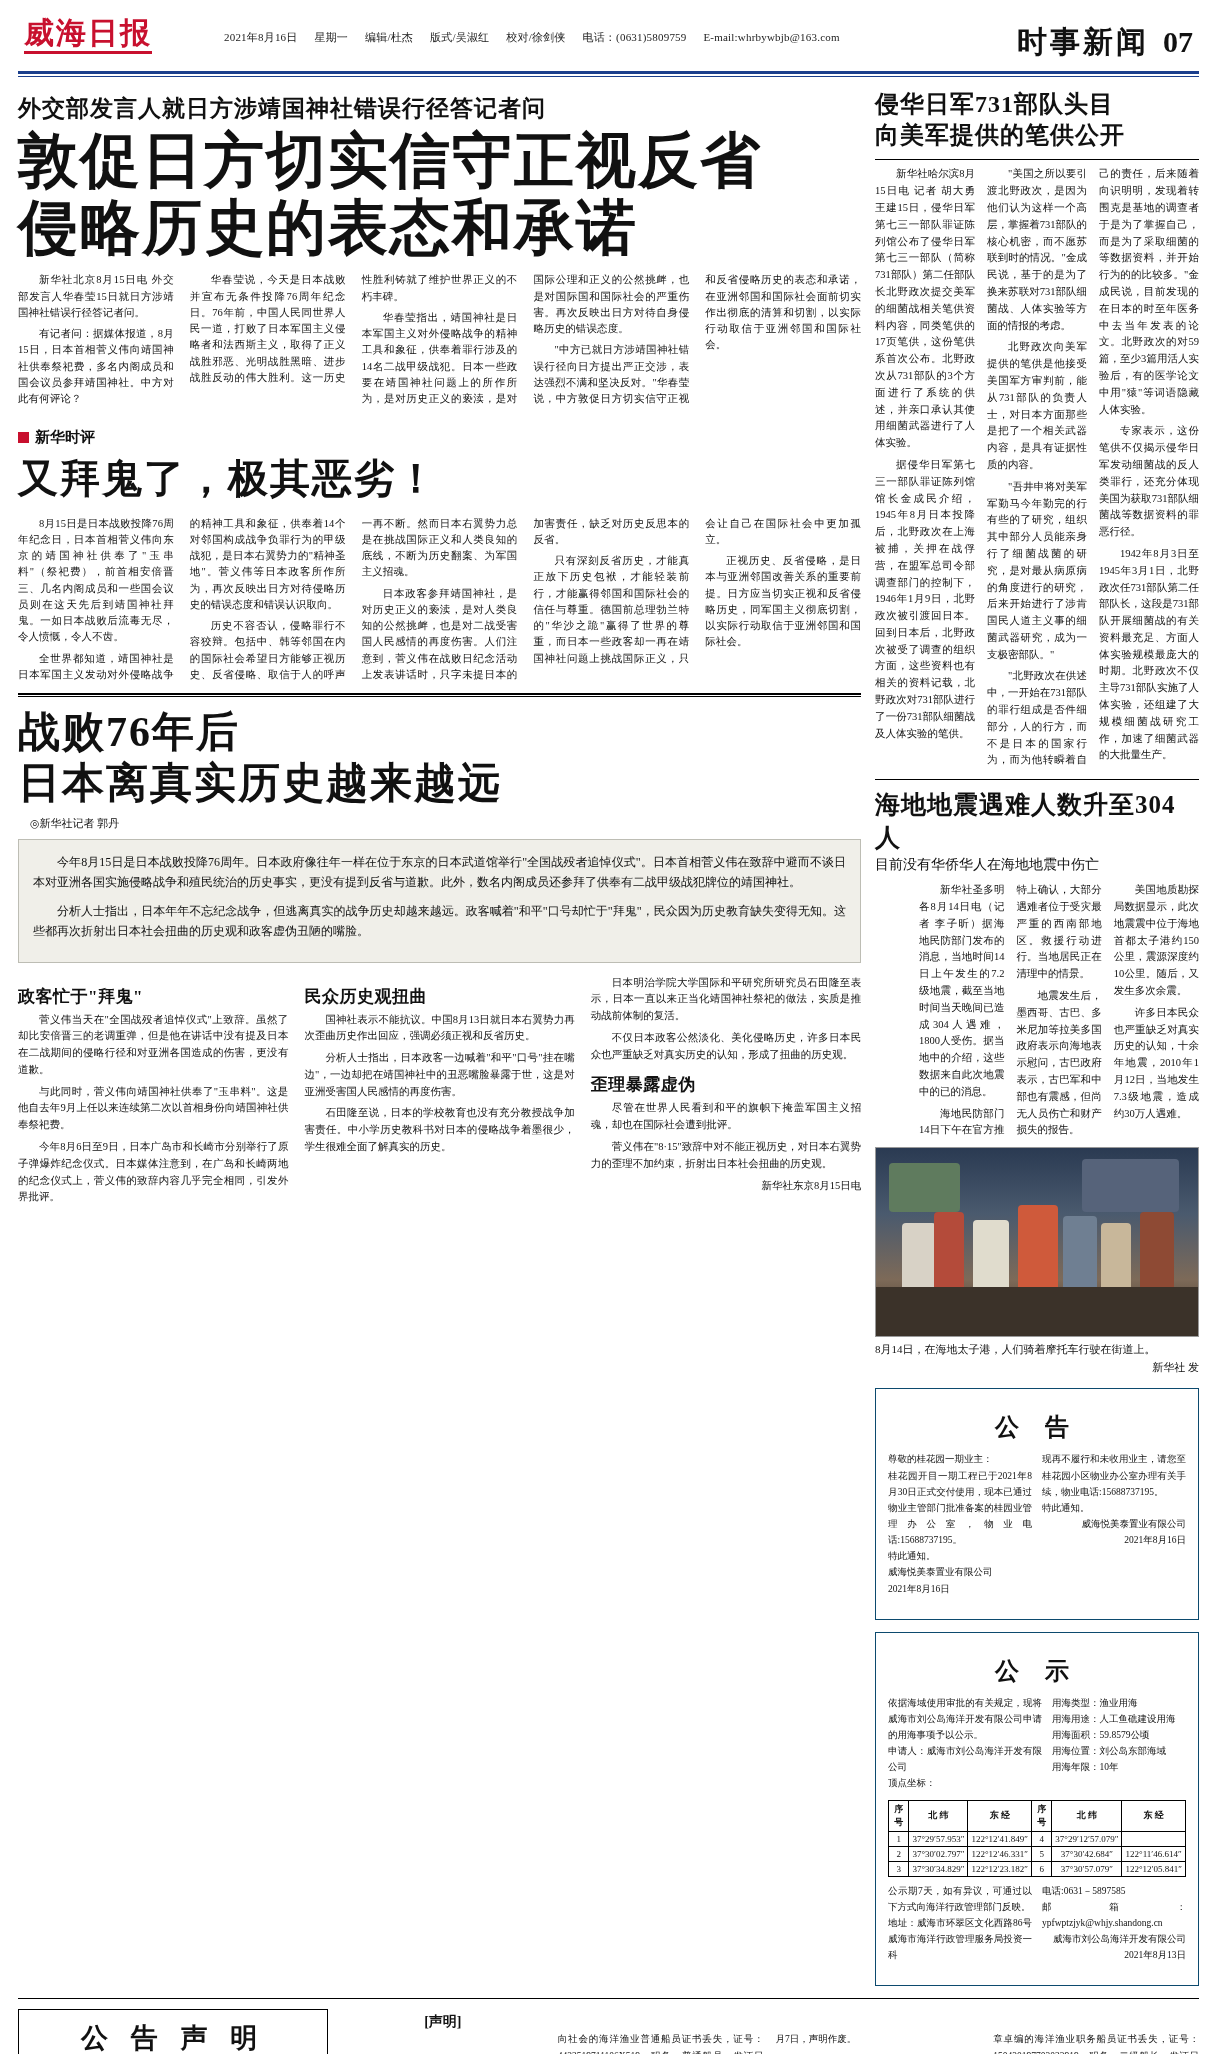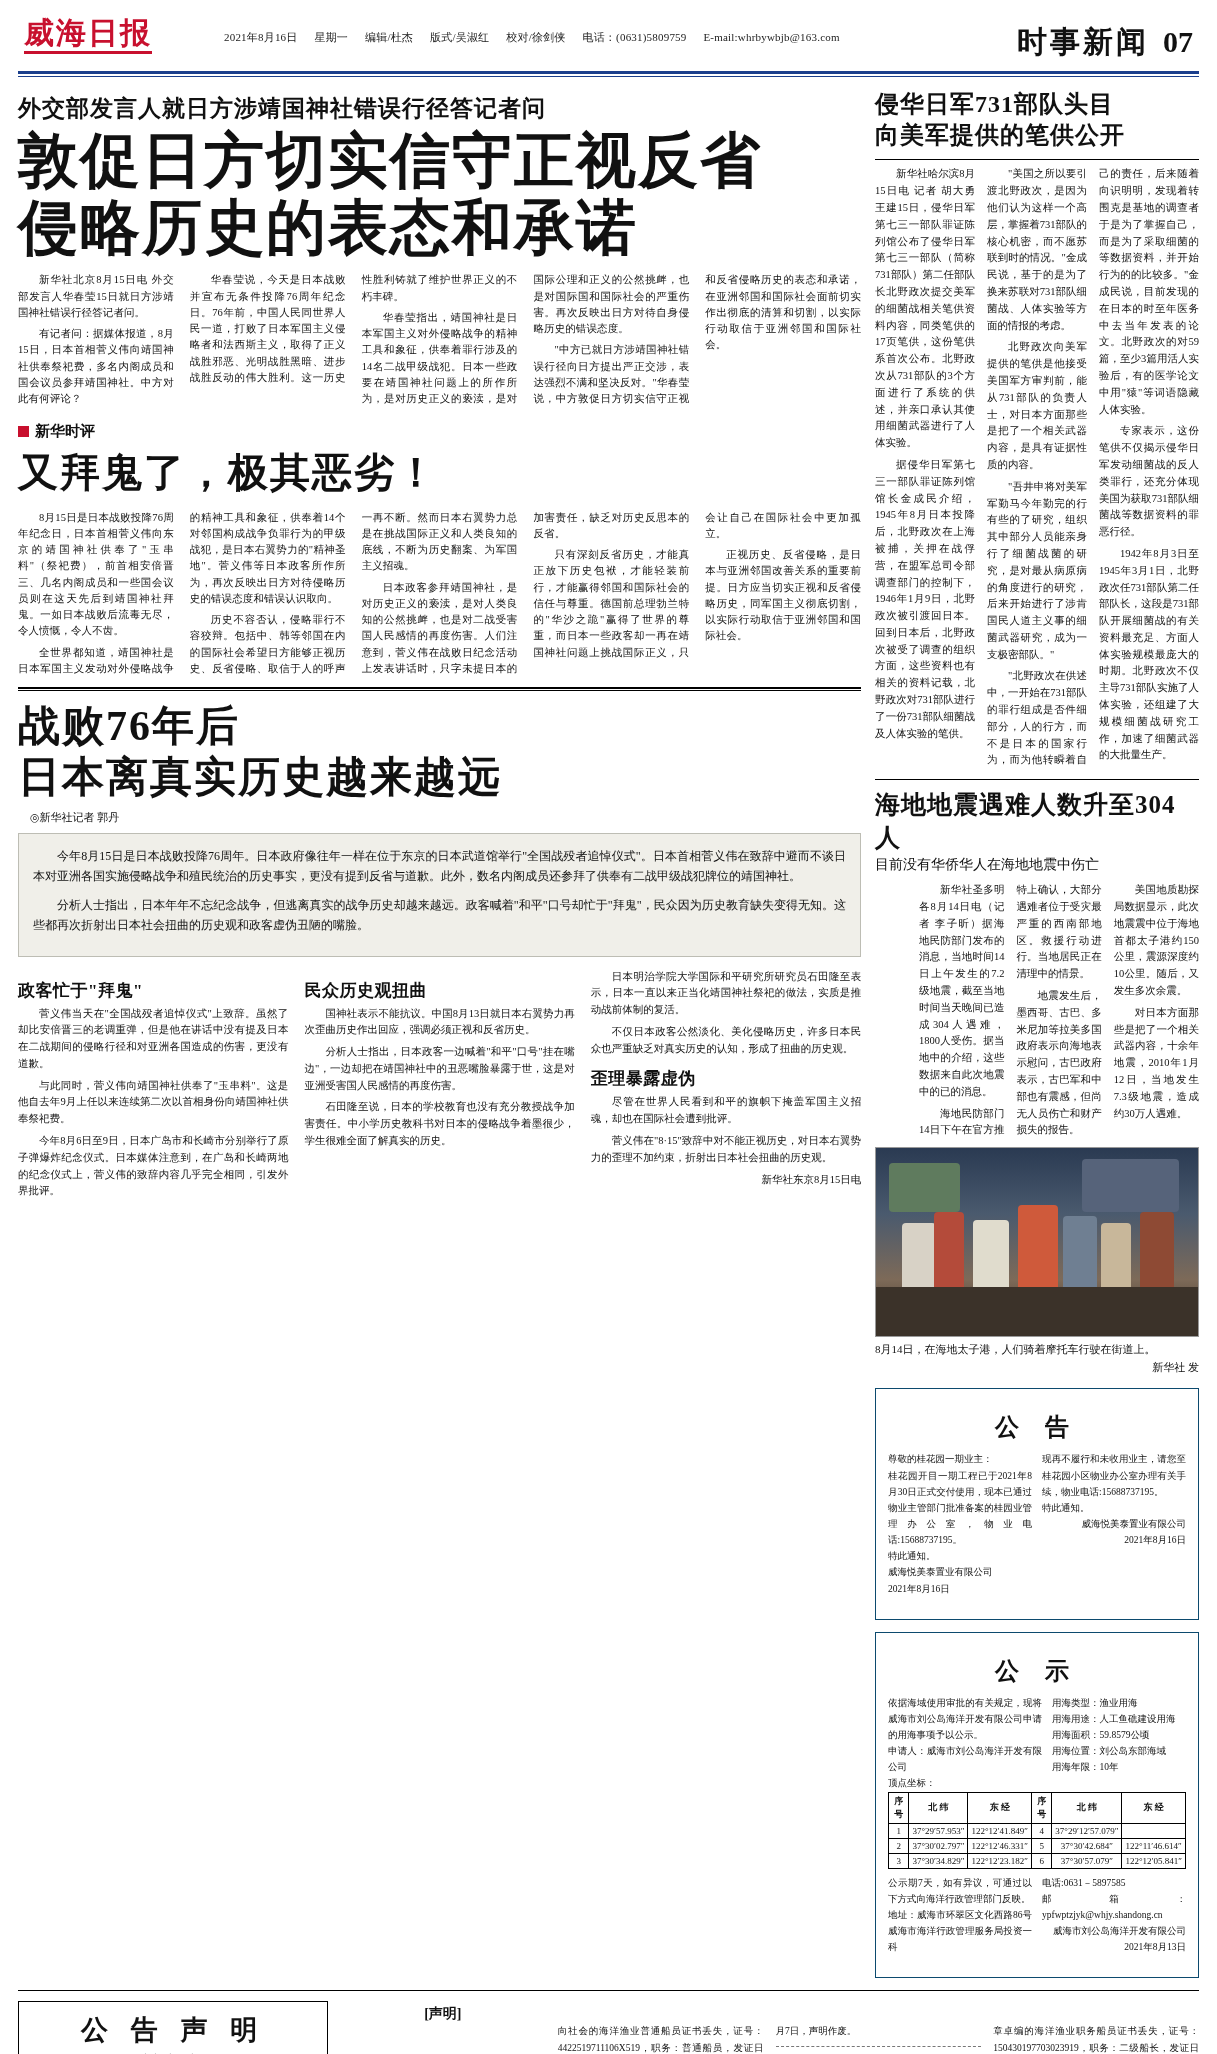--- a/index.html
+++ b/index.html
@@ -41,21 +41,21 @@
     font-size:60px; font-weight:bold; line-height:1.12; letter-spacing:2px;
     margin: 2px 0 10px 0;
   }
 
   
   .body-cols { column-gap: 16px; font-size:10.5px; line-height:1.55; text-align:justify; letter-spacing:0.1px;}
   .body-cols p { margin:0 0 5px 0; text-indent: 2em; }
   .c5 { column-count:5; }
 
   
-  .marker-head { display:flex; align-items:center; gap:6px; font-size:15px; font-weight:bold; margin:14px 0 2px 0;}
+  .marker-head { display:flex; align-items:center; gap:6px; font-size:15px; font-weight:bold; margin:20px 0 2px 0;}
   .marker-head .sq { width:11px; height:11px; background:#c8102e; display:inline-block;}
   .comment-title { font-size:40px; font-weight:bold; letter-spacing:2px; margin:4px 0 10px 0; }
 
   .dbl-rule { border-top:2px solid #000; border-bottom:1px solid #000; height:4px; margin:10px 0 10px 0;}
 
   .big-head2 { font-size:42px; font-weight:bold; line-height:1.2; letter-spacing:2px; margin:10px 0 8px 0;}
   .byline { font-size:11px; margin:2px 0 8px 12px; }
 
   .lead-box {
     background:#f0efe9; border:1px solid #bdbdb4; padding:12px 14px; font-size:12px; line-height:1.7;
@@ -84,21 +84,21 @@
   .caption .src { display:block; text-align:right; }
 
   
   .notice-box { border:1px solid #0c4a6e; padding:22px 12px; margin-top:12px; }
   .notice-title { text-align:center; font-size:24px; font-weight:bold; letter-spacing:10px; margin-bottom:8px;}
   .notice-body { display:flex; gap:10px; font-size:9.5px; line-height:1.7; text-align:justify;}
   .notice-body > div { flex:1; }
   .notice-right { text-align:right; }
 
   
-  table.coord { width:100%; border-collapse:collapse; font-size:9px; margin-top:0;}
+  table.coord { width:100%; border-collapse:collapse; font-size:9px; margin-top:8px;}
   table.coord th, table.coord td { border:1px solid #000; padding:2px 3px; text-align:center; }
 
   
   .bottom { display:flex; gap:12px; margin-top:12px; border-top:1px solid #000; padding-top:10px;}
   .bottom-left { width:310px; border:1px solid #000; padding:10px; }
   .bottom-left .t { text-align:center; font-size:27px; font-weight:bold; letter-spacing:8px; }
   .bottom-left .st { text-align:center; font-size:10px; margin:4px 0 8px 0; }
   .bl-list { font-size:9px; line-height:1.9; }
   .bl-list div { display:flex; justify-content:space-between; border-bottom:1px dotted #999; }
   .bottom-mid { flex:1; display:flex; gap:12px; font-size:9.5px; line-height:1.8; text-align:justify;}
@@ -234,21 +234,21 @@
       <div style="border-top:1px solid #000;margin:10px 0 4px;"></div>
 
       <div class="r-title2">海地地震遇难人数升至304人</div>
       <div class="r-sub">目前没有华侨华人在海地地震中伤亡</div>
 
       <div class="r-body2">
         <p>新华社圣多明各8月14日电（记者 李子昕）据海地民防部门发布的消息，当地时间14日上午发生的7.2级地震，截至当地时间当天晚间已造成304人遇难，1800人受伤。据当地中的介绍，这些数据来自此次地震中的已的消息。</p>
         <p>海地民防部门14日下午在官方推特上确认，大部分遇难者位于受灾最严重的西南部地区。救援行动进行。当地居民正在清理中的情景。</p>
         <p>地震发生后，墨西哥、古巴、多米尼加等拉美多国政府表示向海地表示慰问，古巴政府表示，古巴军和中部也有震感，但尚无人员伤亡和财产损失的报告。</p>
         <p>美国地质勘探局数据显示，此次地震震中位于海地首都太子港约150公里，震源深度约10公里。随后，又发生多次余震。</p>
-        <p>对日本方面那些是把了一个相关武器内容，十余年地震，2010年1月12日，当地发生7.3级地震，造成约30万人遇难。</p>
+        <p>许多日本民众也严重缺乏对真实历史的认知，十余年地震，2010年1月12日，当地发生7.3级地震，造成约30万人遇难。</p>
       </div>
 
       <div class="photo">
         <div class="fig" style="left:8%;top:40%;width:34px;height:70px;background:#d8d2c6;"></div>
         <div class="fig" style="left:18%;top:34%;width:30px;height:82px;background:#b44b3a;"></div>
         <div class="fig" style="left:30%;top:38%;width:36px;height:76px;background:#e0dccd;"></div>
         <div class="fig" style="left:44%;top:30%;width:40px;height:92px;background:#cf5a3b;"></div>
         <div class="fig" style="left:58%;top:36%;width:34px;height:80px;background:#6f7f92;"></div>
         <div class="fig" style="left:70%;top:40%;width:30px;height:70px;background:#c8b79a;"></div>
         <div class="fig" style="left:82%;top:34%;width:34px;height:84px;background:#8e4a34;"></div>

